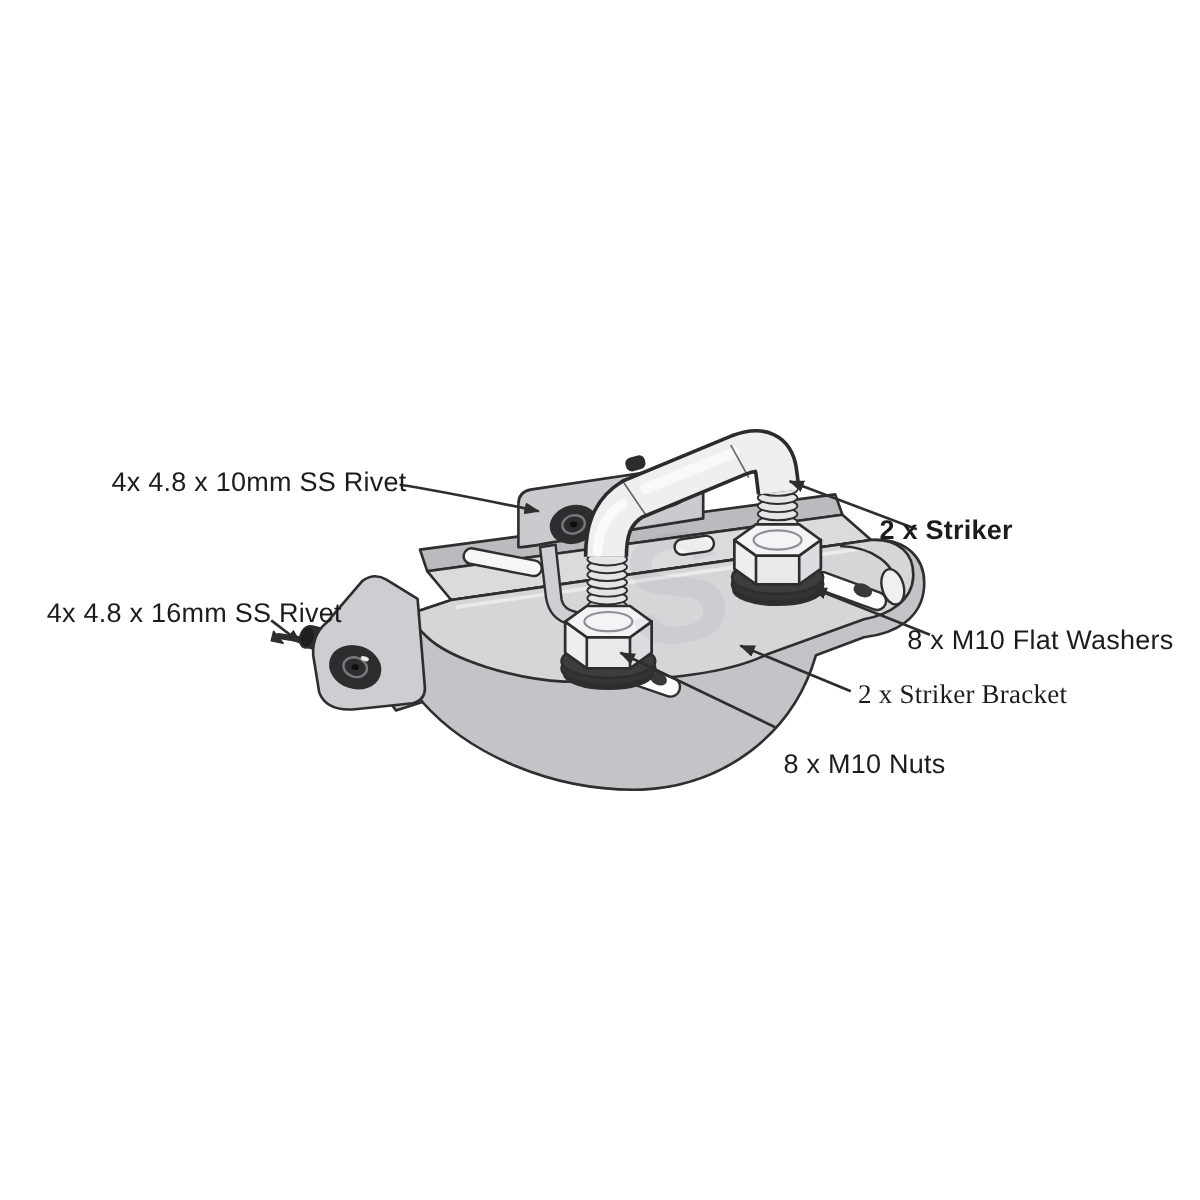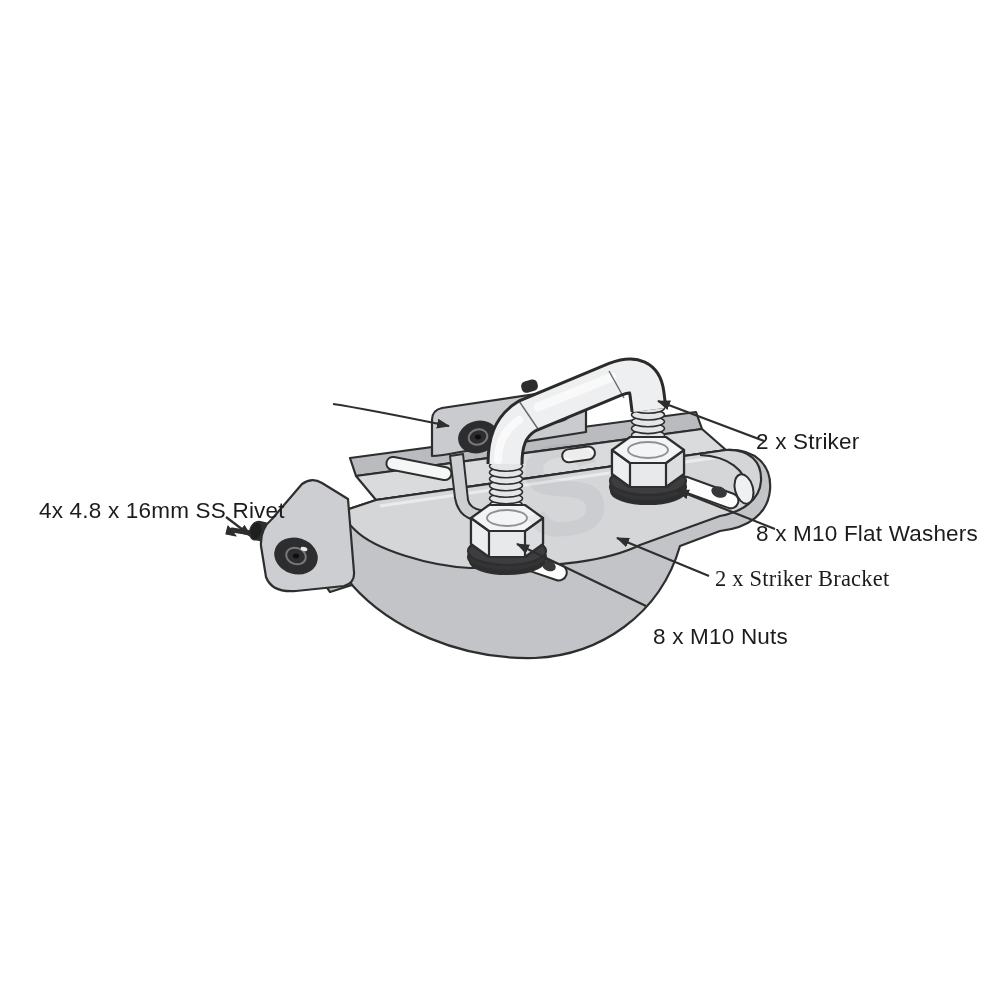--- a/index.html
+++ b/index.html
@@ -3,21 +3,21 @@
 <meta charset="utf-8">
 <style>
   html,body{margin:0;padding:0;background:#ffffff;}
   #stage{position:relative;width:1000px;height:1000px;background:#ffffff;overflow:hidden;
          font-family:"Liberation Sans", sans-serif;}
   #drawing{position:absolute;left:0;top:0;width:1000px;height:1000px;}
   .lbl{position:absolute;font-size:22.5px;font-weight:500;color:#1c1c1c;white-space:nowrap;
        letter-spacing:0.2px;line-height:26px;}
   .lbl1{left:93px;  top:389px;}
   .lbl2{left:2px;   top:498px;margin-left:37px;}
-  .lbl3{left:756px; top:429px;}
+  .lbl3{left:733px; top:429px;font-weight:bold;}
   .lbl4{left:756px; top:521px;}
   .lbl5{left:715px; top:566px;font-family:Liberation Serif, serif;}
   .lbl6{left:653px; top:596px;margin-top:28px;}
   .watermark{position:absolute;left:520px;top:415px;font-size:130px;font-weight:700;
              color:rgba(40,45,50,0.05);transform:rotate(-8deg);pointer-events:none;}
 </style>
 </head>
 <body>
 
 <div id="stage">
@@ -172,19 +172,20 @@
       <path d="M226 517 L251 536" marker-end="url(#arrow)"></path>
       <path d="M764 441 L658 401" marker-end="url(#arrow)"></path>
       <path d="M775 529 L677 490" marker-end="url(#arrow)"></path>
       <path d="M709 576 L617 538" marker-end="url(#arrow)"></path>
       <path d="M646 606 L517 544" marker-end="url(#arrow)"></path>
     </g>
   </svg>
 
   <div class="watermark">S</div>
 
+  <div class="lbl lbl1">4x 4.8 x 10mm SS Rivet</div>
   <div class="lbl lbl2">4x 4.8 x 16mm SS Rivet</div>
   <div class="lbl lbl3">2 x Striker</div>
   <div class="lbl lbl4">8 x M10 Flat Washers</div>
   <div class="lbl lbl5">2 x Striker Bracket</div>
   <div class="lbl lbl6">8 x M10 Nuts</div>
 
 </div>
 
 </body></html>

